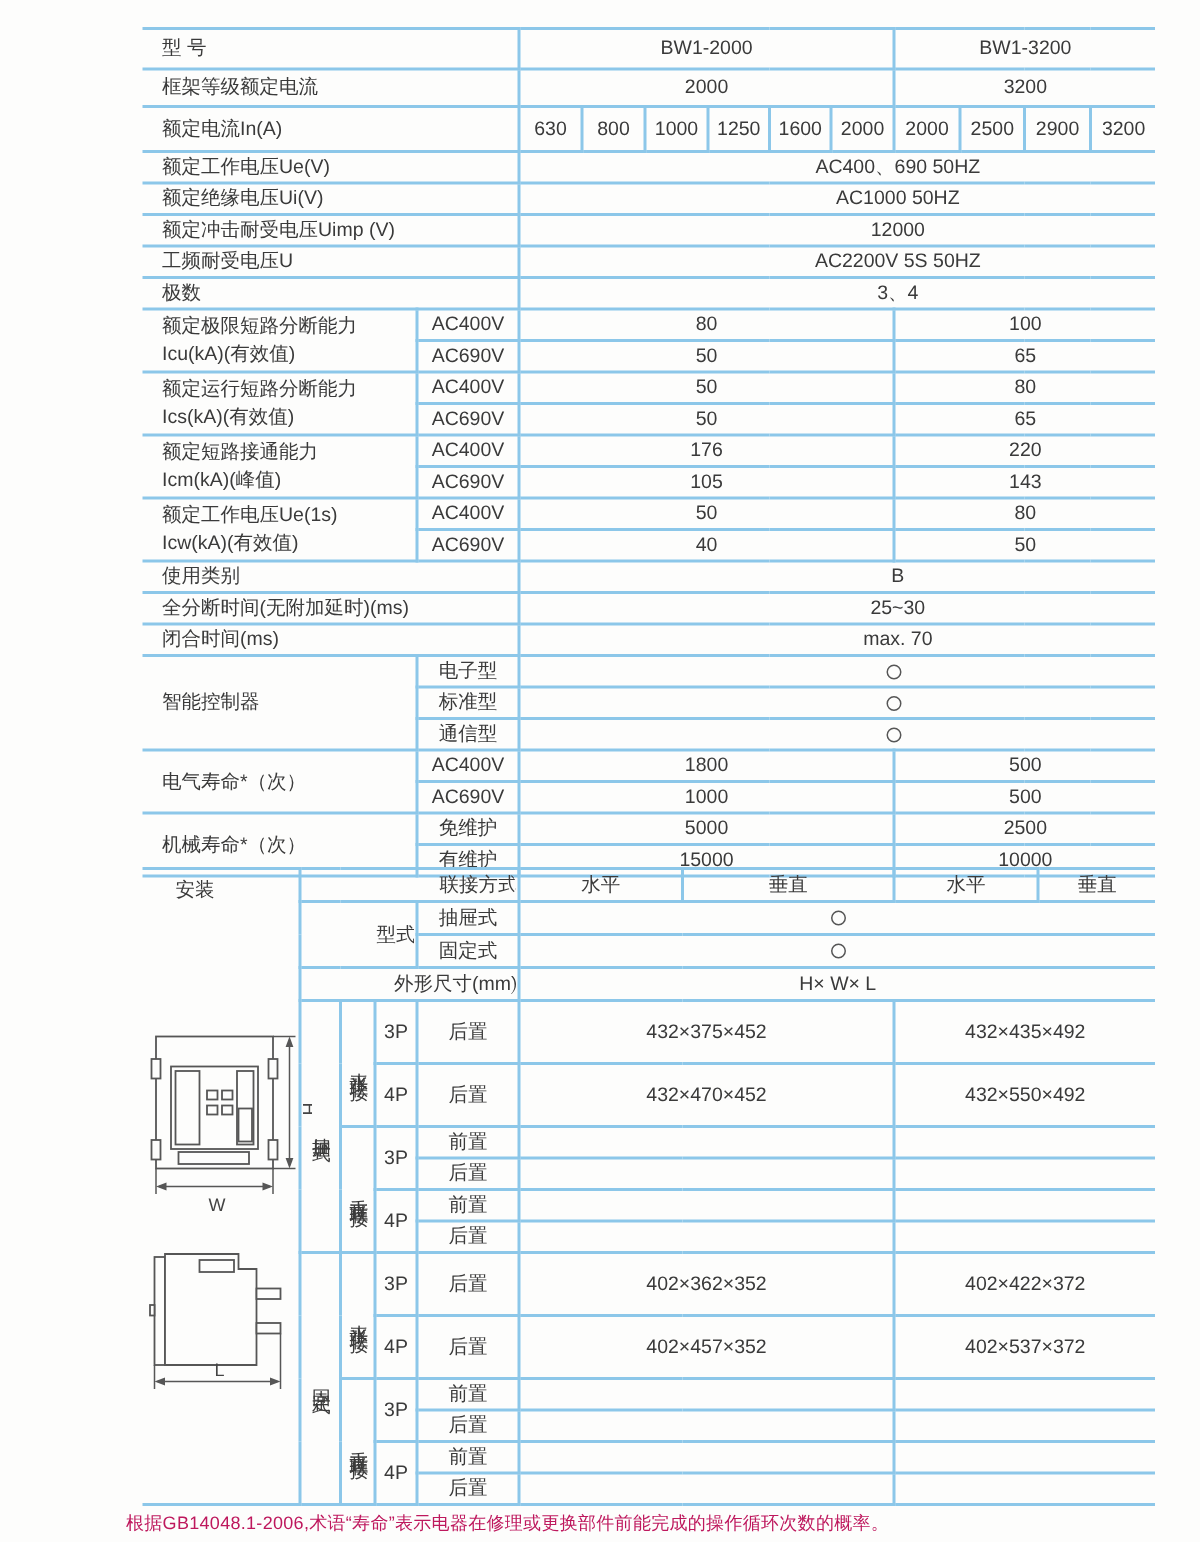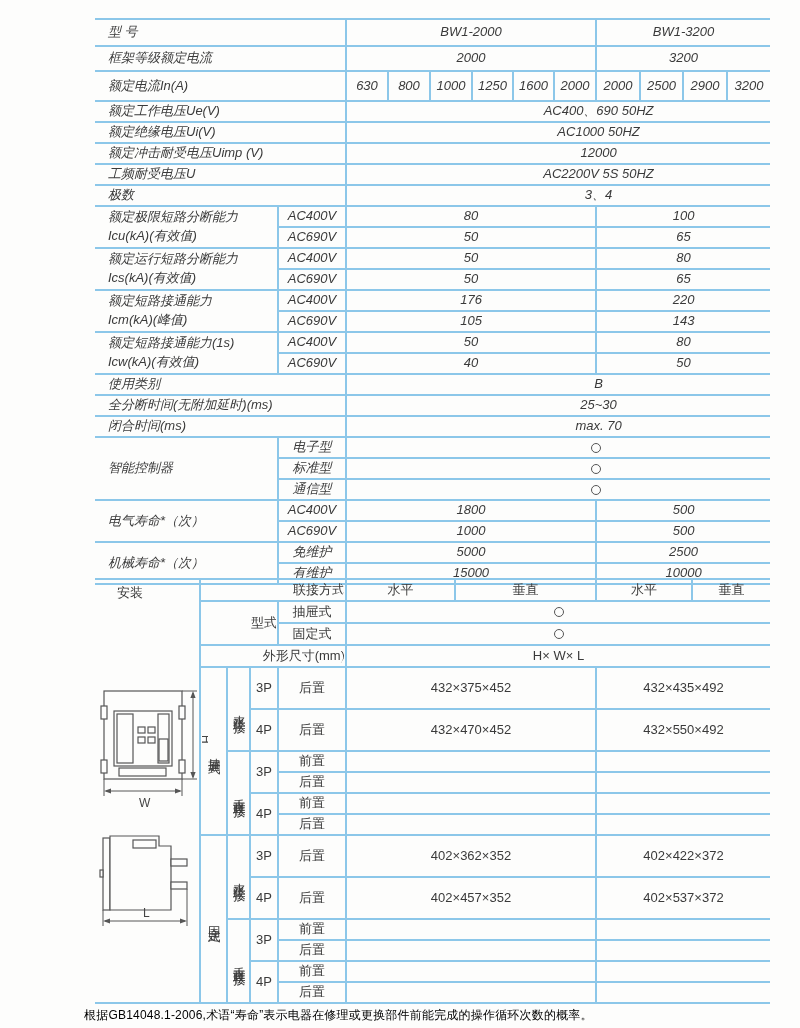--- a/index.html
+++ b/index.html
@@ -19,21 +19,21 @@
     vertical-align:middle;
     white-space:nowrap;
     overflow:hidden;
     padding:0;
     line-height:1.25;
     height:21px;
   }
   td:first-child { border-left:none; }
   td:last-child  { border-right:none; }
 
-  #specTable   { position:absolute; left:95px; top:18px;  width:675px; height:562px;font-style:italic; }
+  #specTable   { position:absolute; left:95px; top:18px;  width:675px; height:562px; }
   #installTable{ position:absolute; left:95px; top:578px; width:675px; height:425px; }
 
   tr.rh1 { height:27px; }
   tr.rh2 { height:25px; }
   tr.rh3 { height:30px; }
   tr.rr  { height:22px; }
   tr.rbig{ height:42px; }
   tr.rsm { height:21px; }
 
   td.lab  { text-align:left; padding-left:13px; }
@@ -58,21 +58,21 @@
 
   #frontView { position:absolute; left:96px;  top:668px; }
   #sideView  { position:absolute; left:95px;  top:828px; }
   svg { display:block; }
   .dwg { stroke:#565656; fill:#fdfdfc; stroke-width:1.2; }
   .dim { stroke:#565656; fill:none; stroke-width:1; }
   .dimtxt { font-size:12px; fill:#444; font-family:"Liberation Sans",sans-serif; }
 
   #footnote {
     position:absolute; left:84px; top:1007px;
-    font-size:12px; color:#000000; letter-spacing:.2px;
+    font-size:12px; color:#be185d; letter-spacing:.2px;
   }
 </style>
 </head>
 <body>
 
 <table id="specTable">
   <colgroup>
     <col style="width:183px">
       <col style="width:68px">
     <col style="width:42px">
@@ -168,21 +168,21 @@
     <td colspan="6">176</td>
     <td colspan="4">220</td>
   </tr>
   <tr>
     <td>AC690V</td>
     <td colspan="6">105</td>
     <td colspan="4">143</td>
   </tr>
   <tr>
     <td class="lab twoLine" rowspan="2">
-      <div>额定短路接通能力(1s)</div>
+      <div>额定工作电压Ue(1s)</div>
       <div>Icw(kA)(有效值)</div>
     </td>
     <td>AC400V</td>
     <td colspan="6">50</td>
     <td colspan="4">80</td>
   </tr>
   <tr>
     <td>AC690V</td>
     <td colspan="6">40</td>
     <td colspan="4">50</td>

